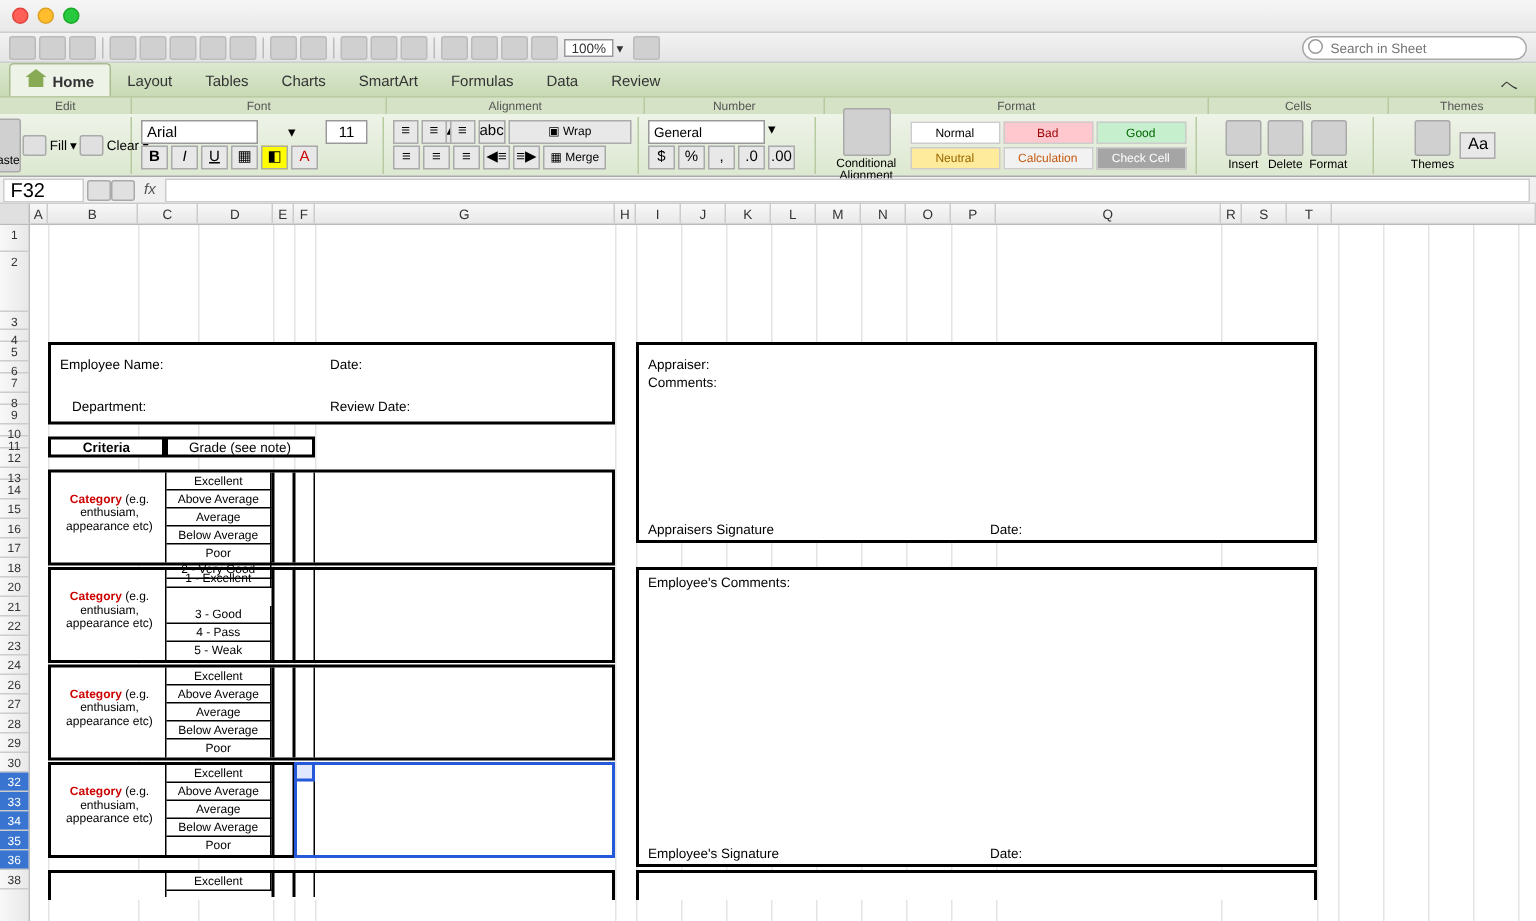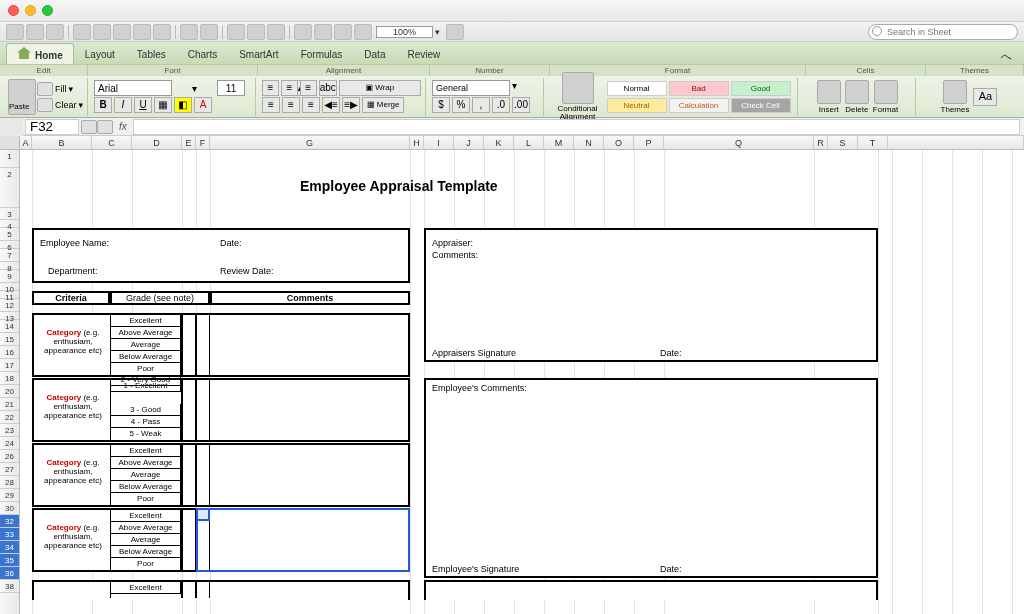--- a/index.html
+++ b/index.html
@@ -13,21 +13,21 @@
 .dot.yellow { background: #ffbd2e; border: 1px solid #dea123; }
 .dot.green { background: #27c93f; border: 1px solid #1aab29; }
 .title-center { flex: 1; text-align: center; color: #555; font-size: 11px; display: flex; justify-content: center; align-items: center; gap: 4px; }
 .title-center .doc-icon { width: 12px; height: 14px; background: #4a9d3a; border-radius: 1px; }
 
 
 .qat { height: 20px; background: linear-gradient(#f2f2f2,#e5e5e5); display: flex; align-items: center; gap: 2px; padding: 0 6px; border-bottom: 1px solid #ccc; }
 .qat .q { width: 18px; height: 16px; background: #d0d0d0; border-radius: 2px; border: 1px solid #bbb; }
 .qat .sep { width: 1px; height: 14px; background: #bbb; margin: 0 2px; }
 .qat .zoom { font-size: 9px; color: #333; margin-left: 2px; display: flex; align-items: center; gap: 2px; }
-.qat .zoom-box { border: 1px solid #999; padding: 0 16px; background: #fff; }
+.qat .zoom-box { border: 1px solid #999; padding: 0 4px; background: #fff; }
 .qat .search-wrap { margin-left: auto; display: flex; align-items: center; }
 .qat .search { width: 150px; height: 16px; border: 1px solid #aaa; border-radius: 8px; padding: 0 6px 0 18px; font-size: 9px; color: #999; background: #fff; position: relative; }
 .qat .search-ico { position: absolute; left: 4px; top: 2px; width: 10px; height: 10px; border: 1px solid #999; border-radius: 50%; }
 
 
 .ribbon-tabs { height: 22px; background: linear-gradient(#dce8d0,#c8dab5); display: flex; align-items: flex-end; padding: 0 6px; gap: 0; }
 .ribbon-tabs .tab { padding: 3px 10px; font-size: 10px; color: #333; border: 1px solid transparent; cursor: pointer; }
 .ribbon-tabs .tab.active { background: #eef3e8; border: 1px solid #a8bc8f; border-bottom: none; border-radius: 3px 3px 0 0; font-weight: bold; }
 .ribbon-tabs .home-ico { width: 14px; height: 12px; background: #8a5; margin-right: 4px; display: inline-block; clip-path: polygon(50% 0, 100% 45%, 85% 45%, 85% 100%, 15% 100%, 15% 45%, 0 45%); }
 .ribbon-tabs .collapse { margin-left: auto; color: #333; font-size: 11px; padding: 0 6px; }
@@ -54,21 +54,21 @@
 .style-normal { background: #fff; }
 .style-bad { background: #ffc7ce; color: #900; }
 .style-good { background: #c6efce; color: #060; }
 .style-neutral { background: #ffeb9c; color: #960; }
 .style-calc { background: #f2f2f2; color: #c65911; }
 .style-check { background: #a5a5a5; color: #fff; }
 .big-icon { width: 32px; height: 32px; background: #d0d0d0; border: 1px solid #aaa; border-radius: 2px; }
 .big-icon-col { display: flex; flex-direction: column; align-items: center; font-size: 8px; gap: 1px; }
 
 
-.formula-bar { height: 18px; background: #f0f0f0; display: flex; align-items: center; border-bottom: 1px solid #ccc; font-size: 10px; margin-left: 23px; }
+.formula-bar { height: 18px; background: #f0f0f0; display: flex; align-items: center; border-bottom: 1px solid #ccc; font-size: 10px; }
 .name-box { width: 54px; height: 16px; border: 1px solid #ccc; background: #fff; padding: 0 4px; margin: 0 2px; }
 .fx { padding: 0 6px; color: #555; font-style: italic; }
 .formula-input { flex: 1; height: 16px; border: 1px solid #ccc; background: #fff; margin-right: 4px; }
 
 
 .col-headers { height: 14px; background: linear-gradient(#f8f8f8,#e8e8e8); display: flex; border-bottom: 1px solid #bbb; font-size: 9px; color: #333; }
 .col-headers .ch { border-right: 1px solid #ccc; text-align: center; line-height: 14px; }
 .corner { width: 20px; background: #e0e0e0; border-right: 1px solid #bbb; }
 
 
@@ -162,21 +162,21 @@
   <div style="width:172px">Alignment</div>
   <div style="width:120px">Number</div>
   <div style="width:256px">Format</div>
   <div style="width:120px">Cells</div>
   <div style="flex:1">Themes</div>
 </div>
 
 <div class="ribbon">
   <div class="rgroup row" style="width:84px">
     <div class="paste-big">Paste</div>
-    <div style="display:flex;flex-direction:column;gap:2px">
+    <div style="display:flex;flex-direction:row;gap:2px">
       <div class="fill-row">
           <div class="mini-btn"></div>
           <span>Fill</span>
           <span>▾</span>
         </div>
       <div class="fill-row">
           <div class="mini-btn"></div>
           <span>Clear</span>
           <span>▾</span>
         </div>
@@ -358,40 +358,38 @@
       <div class="grid-v" style="left:614px"></div>
       <div class="grid-v" style="left:644px"></div>
       <div class="grid-v" style="left:794px"></div>
     <div class="grid-v" style="left:858px"></div>
       <div class="grid-v" style="left:872px"></div>
       <div class="grid-v" style="left:902px"></div>
       <div class="grid-v" style="left:932px"></div>
       <div class="grid-v" style="left:962px"></div>
       <div class="grid-v" style="left:992px"></div>
 
-    <div class="template-title">Employee Appraisal Template</div>
 
 
     <div class="box" style="top:78px;left:12px;width:378px;height:55px"></div>
     <div class="lbl" style="top:88px;left:20px">Employee Name:</div>
     <div class="lbl" style="top:88px;left:200px">Date:</div>
     <div class="lbl" style="top:116px;left:28px">Department:</div>
     <div class="lbl" style="top:116px;left:200px">Review Date:</div>
 
     <div class="box" style="top:78px;left:404px;width:454px;height:134px"></div>
     <div class="lbl" style="top:88px;left:412px">Appraiser:</div>
     <div class="lbl" style="top:100px;left:412px">Comments:</div>
     <div class="lbl" style="top:198px;left:412px">Appraisers Signature</div>
     <div class="lbl" style="top:198px;left:640px">Date:</div>
 
     <div class="hdr" style="top:141px;left:12px;width:78px;height:14px">Criteria</div>
     <div class="hdr" style="top:141px;left:90px;width:100px;height:14px">
         <span><b style="font-weight:normal">Grade (see note)</b></span>
       </div>
-    <div class="hdr" style="top:141px;left:190px;width:200px;height:14px">Comments</div>
 
     <div class="box" style="top:163px;left:12px;width:378px;height:64px"></div>
     <div class="cat-lbl" style="top:178px;left:14px"><span class="cat-red">Category</span> <span>(e.g. enthusiam, appearance etc)</span></div>
     <div class="mini-col" style="top:165px;left:90px;width:72px;height:60px;border-right:1px solid #000"></div>
     <div class="mini-col" style="top:165px;left:162px;width:14px;height:60px"></div>
     <div class="mini-col" style="top:165px;left:176px;width:14px;height:60px"></div>
     <div class="grade-cell" style="top:165px;left:91px;width:70px">Excellent</div>
     <div class="grade-cell" style="top:177px;left:91px;width:70px">Above Average</div>
     <div class="grade-cell" style="top:189px;left:91px;width:70px">Average</div>
     <div class="grade-cell" style="top:201px;left:91px;width:70px">Below Average</div>

